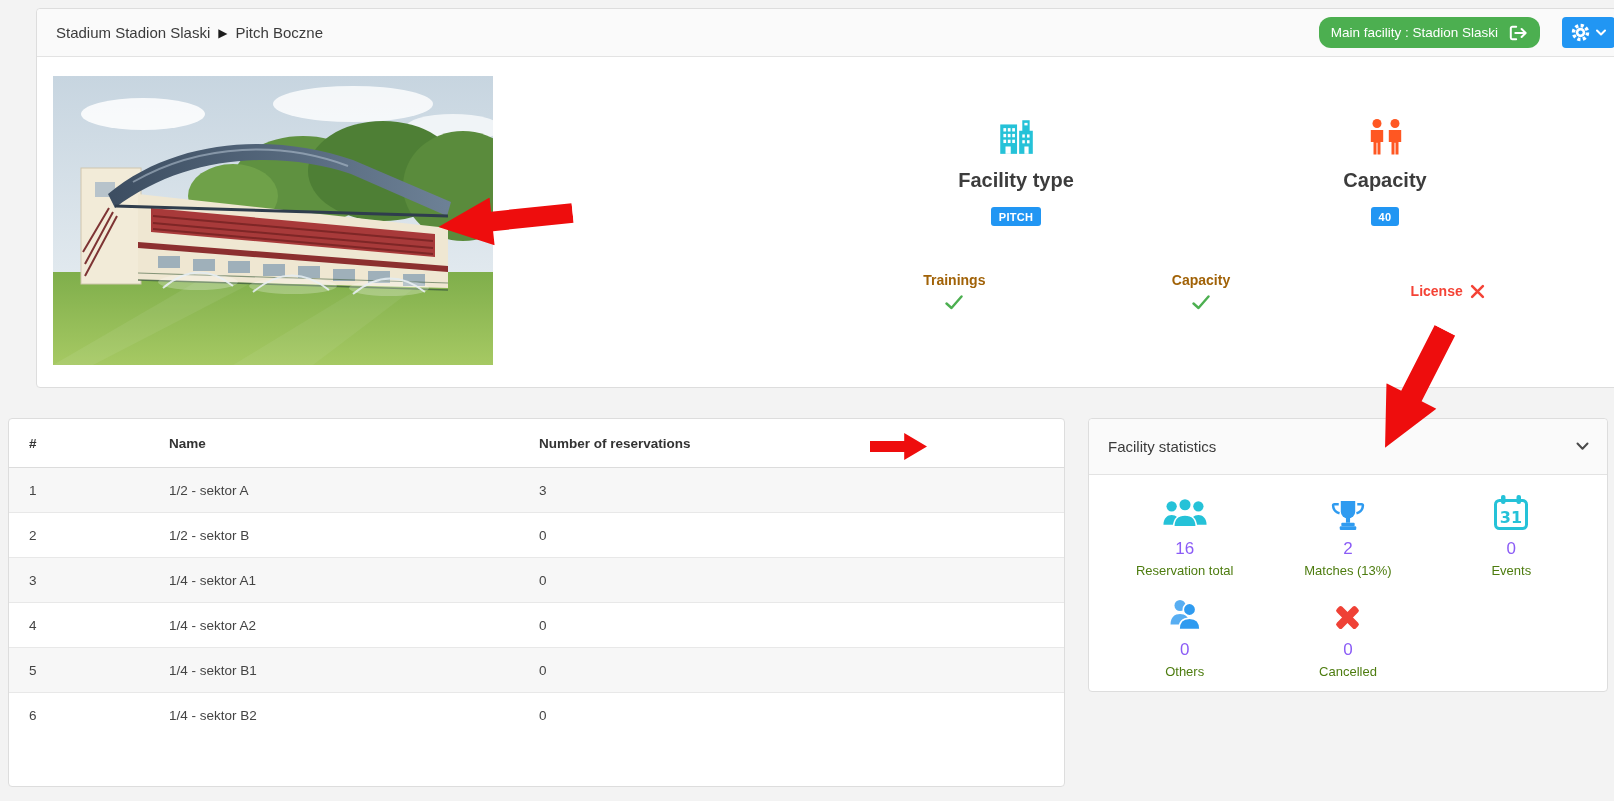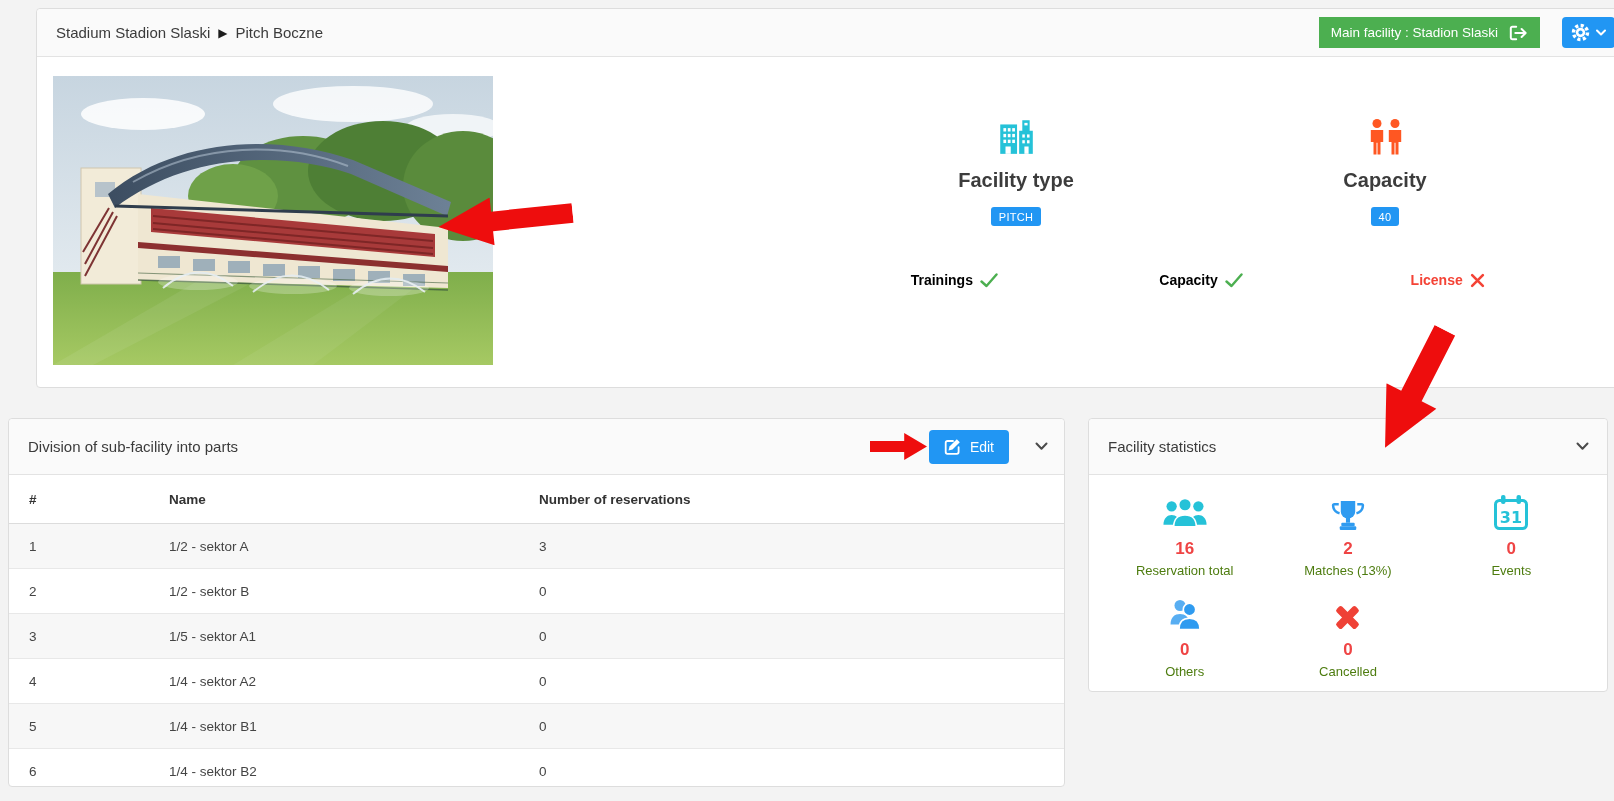--- a/index.html
+++ b/index.html
@@ -12,38 +12,38 @@
   .panel-title { font-size:15px; color:#3b3b3b; }
 
   
   .top-card { left:8px; top:8px; width:1600px; height:380px;margin-left:28px; }
   .top-card .card-header { height:48px; padding:0 20px 0 19px; justify-content:space-between; }
   .titlebar-actions { display:flex; align-items:center; gap:22px; }
   .breadcrumb { font-size:15px; color:#3b3b3b; display:flex; align-items:center; }
   .bc-sep { font-size:12px; margin:0 8px; color:#1c1c1c; }
 
   .btn { border:none; cursor:pointer; display:flex; align-items:center; }
-  .btn-green { background:#4caf50; color:#fff; height:31px; border-radius:0; padding:0 12px;
+  .btn-green { background:#4caf50; color:#fff; height:31px; border-radius:12px; padding:0 12px;
                font-size:13.5px; gap:10px; font-family:inherit; }
   .btn-gear { background:#2196f3; height:31px; width:53px; border-radius:4px; justify-content:center; gap:6px; }
 
   .photo { position:absolute; left:16px; top:67px; width:440px; height:289px; overflow:hidden; }
 
   .info-col { position:absolute; width:386px; top:102px; text-align:center; }
   .info-col .info-icon { height:46px; display:flex; align-items:flex-end; justify-content:center; }
   .info-label { font-size:20px; font-weight:bold; color:#3c3c3c; margin-top:12px; }
   .badge { display:inline-block; margin-top:15px; background:#2196f3; color:#fff; font-size:11px;
-           font-weight:normal; padding:4px 8px 3px; border-radius:3px; letter-spacing:.3px; }
+           font-weight:bold; padding:4px 8px 3px; border-radius:3px; letter-spacing:.3px; }
   #info-type { left:786px; }
   #info-capacity { left:1155px; }
 
   .flags { position:absolute; left:794px; top:263px; width:740px; display:flex; }
   .flag { flex:1; text-align:center; font-size:14px; font-weight:bold; display:flex;
           align-items:center; justify-content:center; gap:7px; }
-  .flag-green { color:#000000; }
+  .flag-green { color:#a16207;flex-direction:column; }
   .flag-red { color:#f44336; }
 
   
   .division-panel { left:8px; top:418px; width:1057px; height:369px; }
   .division-panel .card-header { height:56px; padding:0 16px 0 19px; justify-content:space-between; }
   .division-actions { display:flex; align-items:center; gap:26px; }
   .btn-edit { background:#2196f3; color:#fff; height:34px; border-radius:4px; padding:0 15px;
               font-size:14px; gap:9px; font-family:inherit; }
 
   table.parts { width:100%; border-collapse:collapse; table-layout:fixed; }
@@ -53,21 +53,21 @@
   table.parts td { padding:0 0 0 20px; height:44px; font-size:13.5px; color:#444;
                    border-top:1px solid #e8e8e8; }
   table.parts tbody tr:nth-child(odd) { background:#f7f7f7; }
 
   
   .stats-panel { left:1088px; top:418px; width:520px; height:274px; }
   .stats-panel .card-header { height:56px; padding:0 18px 0 19px; justify-content:space-between; }
   .stats-grid { display:grid; grid-template-columns:repeat(3,1fr); padding:10px 14px 12px; row-gap:8px; }
   .stat { text-align:center; padding-top:6px; }
   .stat-icon { height:42px; display:flex; align-items:flex-end; justify-content:center; }
-  .stat-value { font-size:17px; font-weight:bold; color:#ef4444; margin-top:6px; }
+  .stat-value { font-size:17px; font-weight:normal; color:#8b5cf6; margin-top:6px; }
   .stat-label { font-size:13px; color:#4d7c0f; margin-top:4px; }
 
   .chev { display:inline-flex; }
 
   
   .arrow { position:absolute; z-index:20; pointer-events:none; }
   #arrow-photo { left:438px; top:196px; width:135px; height:48px; transform:rotate(174deg); }
   #arrow-edit  { left:870px; top:433px; width:57px;  height:27px; }
   #arrow-stats { left:1349px; top:361px; width:132px; height:56px; transform:rotate(117deg); }
 </style>
@@ -247,39 +247,20 @@
         <span class="chev">
           <svg width="15" height="15" viewBox="0 0 14 14">
               <path d="M2 2 12 12 M12 2 2 12" stroke="#f44336" stroke-width="2.4" stroke-linecap="round"></path>
             </svg>
         </span>
       </div>
     </div>
   </div>
 
   <div class="card division-panel">
-    <div class="card-header">
-      <span class="panel-title">Division of sub-facility into parts</span>
-      <div class="division-actions">
-        <button class="btn btn-edit">
-          <span class="chev">
-            <svg width="17" height="17" viewBox="0 0 17 17">
-              <path d="M14.6 9.2v4.9a1.7 1.7 0 0 1-1.7 1.7H3.4a1.7 1.7 0 0 1-1.7-1.7V4.7A1.7 1.7 0 0 1 3.4 3H9" fill="none" stroke="#fff" stroke-width="1.8" stroke-linecap="round"></path>
-              <path d="M12.8 1.2l3 3-7.3 7.3-4 1 1-4z" fill="#fff"></path>
-            </svg>
-          </span>
-          <span>Edit</span>
-        </button>
-        <span class="chev">
-          <svg width="13" height="9" viewBox="0 0 13 9">
-              <polyline points="1.5,1.5 6.5,6.8 11.5,1.5" fill="none" stroke="#4a4a4a" stroke-width="2" stroke-linecap="round" stroke-linejoin="round"></polyline>
-            </svg>
-        </span>
-      </div>
-    </div>
     <table class="parts">
       <colgroup>
           <col class="c1">
           <col class="c2">
           <col>
         </colgroup>
       <thead>
         <tr>
           <th>#</th>
           <th>Name</th>
@@ -292,21 +273,21 @@
           <td>1/2 - sektor A</td>
           <td>3</td>
         </tr>
         <tr>
           <td>2</td>
           <td>1/2 - sektor B</td>
           <td>0</td>
         </tr>
         <tr>
           <td>3</td>
-          <td>1/5 - sektor A1</td>
+          <td>1/4 - sektor A1</td>
           <td>0</td>
         </tr>
         <tr>
           <td>4</td>
           <td>1/4 - sektor A2</td>
           <td>0</td>
         </tr>
         <tr>
           <td>5</td>
           <td>1/4 - sektor B1</td>

